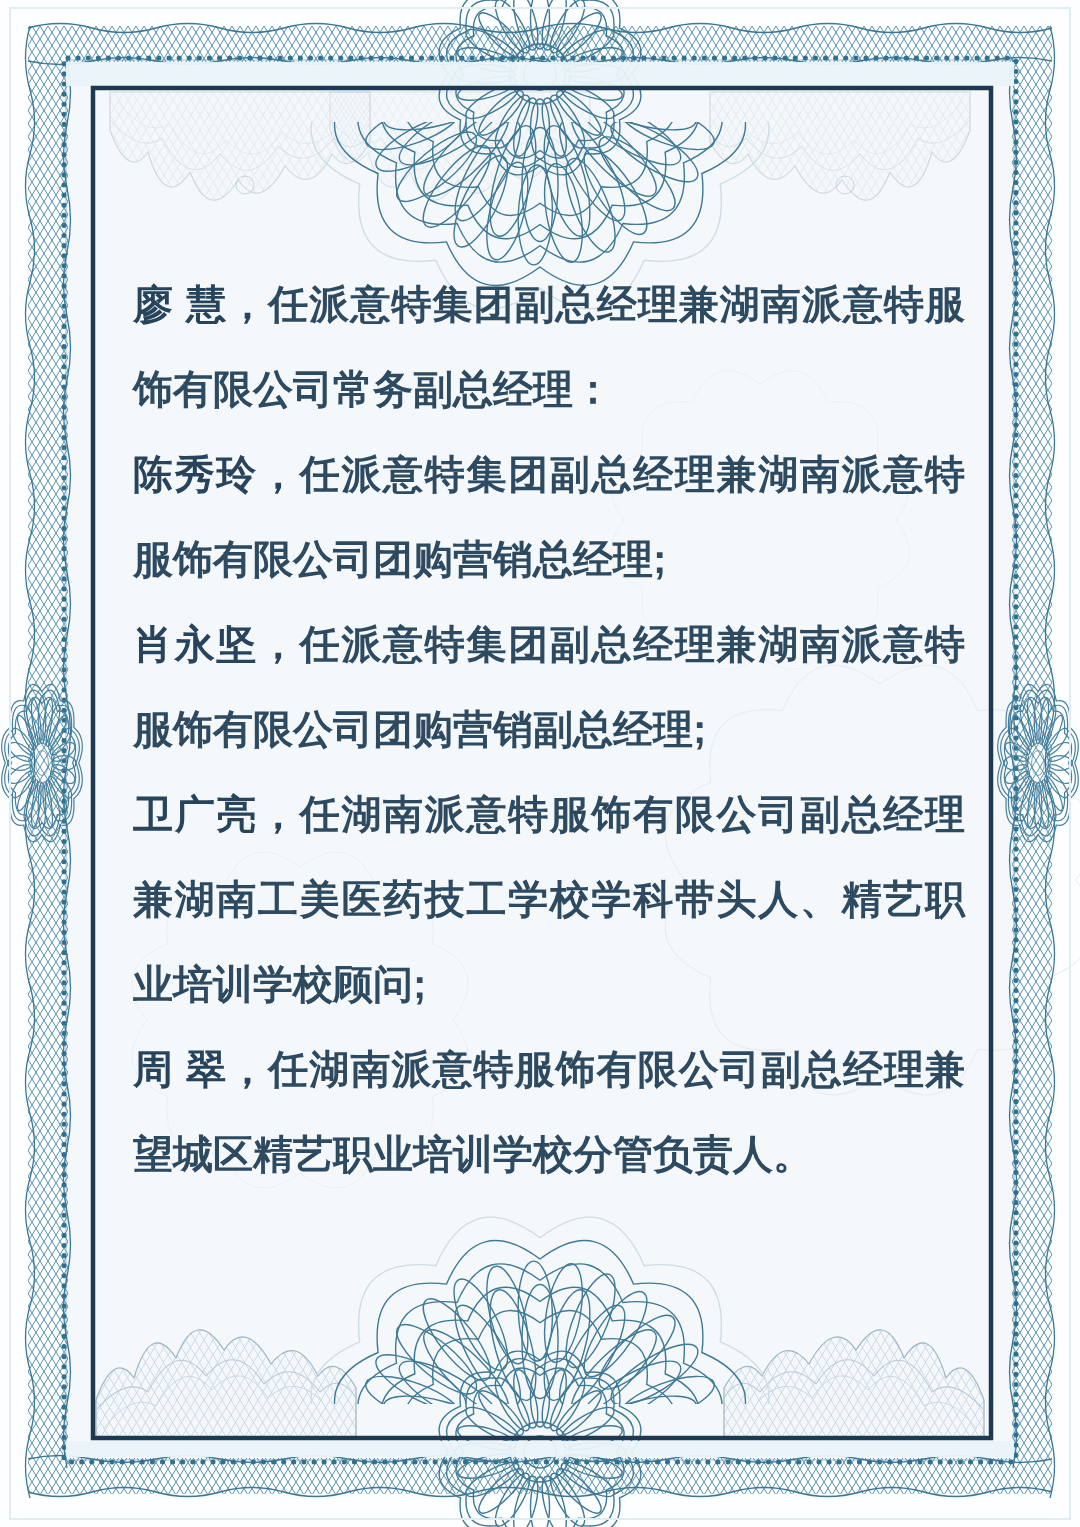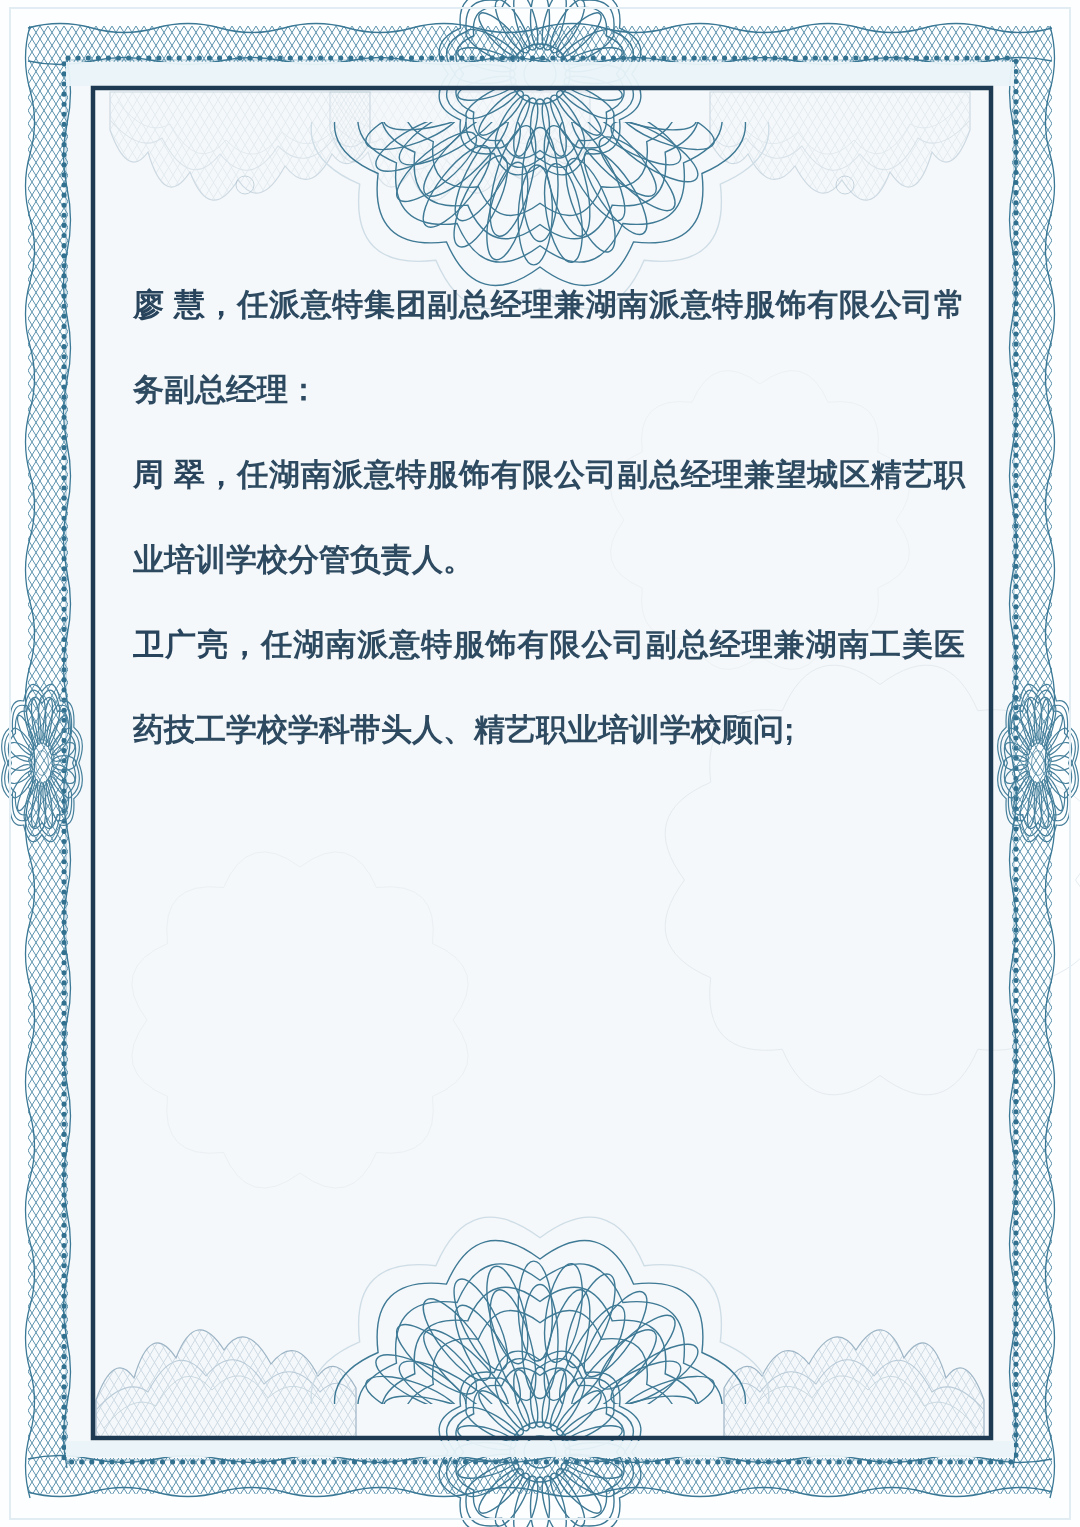--- a/index.html
+++ b/index.html
@@ -6,21 +6,21 @@
   .page {
     position:relative; width:1080px; height:1527px; overflow:hidden;
     background:#fdfeff;
     font-family:"Liberation Sans", sans-serif;
   }
   svg.decor { position:absolute; left:0; top:0; width:1080px; height:1527px; display:block; }
   .text-block {
     position:absolute; left:133px; top:262px; width:832px;
   }
   .text-block p {
-    margin:0; font-size:31px; line-height:85px; text-align:justify;
+    margin:0; font-size:40px; line-height:85px; text-align:justify;
     color:#2d4a61; font-weight:600; letter-spacing:0;
   }
   .text-block .nm { font-weight:800; color:#28445c; }
 </style>
 </head>
 <body>
 
 <div class="page">
 
   <svg class="decor" viewBox="0 0 1080 1527" aria-hidden="true">
@@ -171,17 +171,19 @@
       <use href="#rosette" transform="translate(1038 763) scale(.4 .78)"></use>
     </g>
 
     <rect x="93" y="88" width="898" height="1350" fill="none" stroke="#1d3a52" stroke-width="4.5"></rect>
 
     <rect x="10" y="8" width="1060" height="1511" fill="none" stroke="#e2ecf3" stroke-width="2"></rect>
   </svg>
 
   <div class="text-block">
     <p><span class="nm">廖 慧，</span><span>任派意特集团副总经理兼湖南派意特服饰有限公司常务副总经理：</span></p>
+    <p><span class="nm">陈秀玲，</span><span>任派意特集团副总经理兼湖南派意特服饰有限公司团购营销总经理;</span></p>
+    <p><span class="nm">肖永坚，</span><span>任派意特集团副总经理兼湖南派意特服饰有限公司团购营销副总经理;</span></p>
+    <p><span class="nm">卫广亮，</span><span>任湖南派意特服饰有限公司副总经理兼湖南工美医药技工学校学科带头人、精艺职业培训学校顾问;</span></p>
     <p><span class="nm">周 翠，</span><span>任湖南派意特服饰有限公司副总经理兼望城区精艺职业培训学校分管负责人。</span></p>
-    <p><span class="nm">卫广亮，</span><span>任湖南派意特服饰有限公司副总经理兼湖南工美医药技工学校学科带头人、精艺职业培训学校顾问;</span></p>
   </div>
 
 </div>
 
 </body></html>

